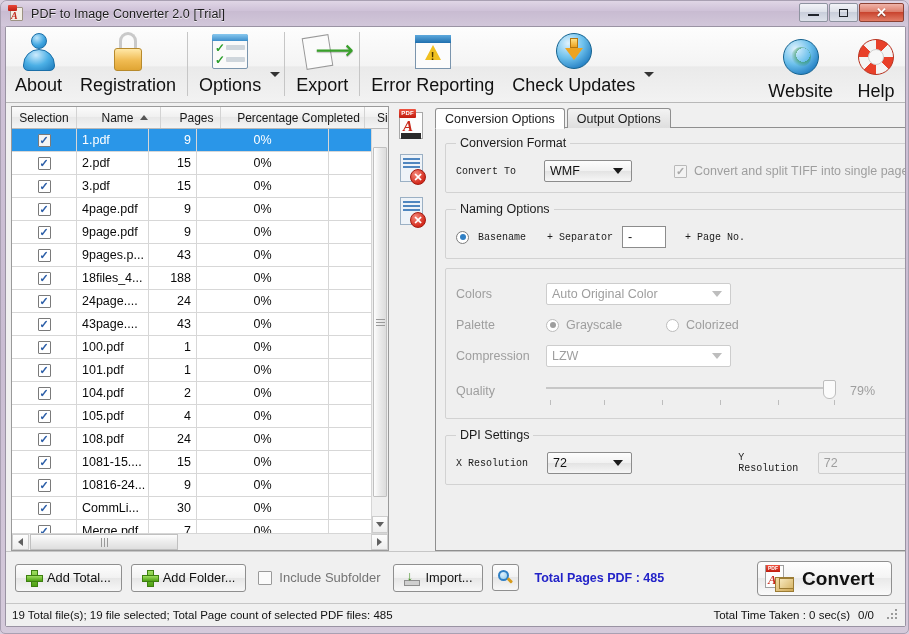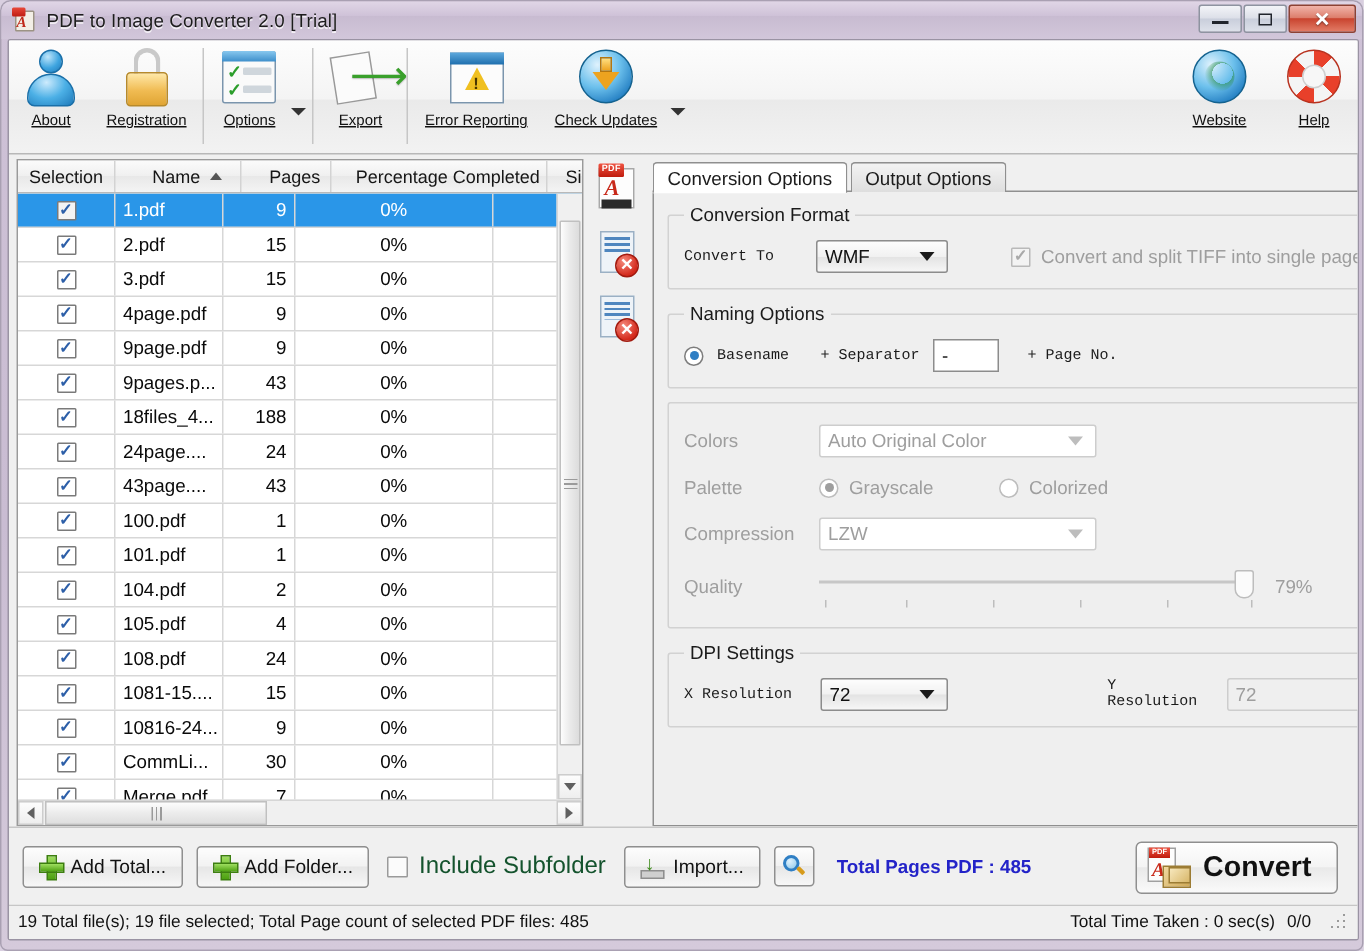--- a/index.html
+++ b/index.html
@@ -75,28 +75,28 @@
     height: 76px; flex: 0 0 76px; position: relative;
     background: linear-gradient(180deg,#fdfdfd 0%, #f4f4f4 52%, #eaeaea 53%, #f2f2f2 100%);
     border-bottom: 1px solid #b8b8b8;
     display: flex; align-items: stretch;
   }
   .tb-item {
     display: flex; flex-direction: column; align-items: center; justify-content: flex-start;
     padding: 4px 9px 0 9px; position: relative; cursor: default;
   }
   .tb-item .glyph { height: 42px; display:flex; align-items:center; justify-content:center; }
-  .tb-item .lbl { font-size: 10px; color: #111; margin-top: 2px; white-space: nowrap; text-decoration: underline;}
+  .tb-item .lbl { font-size: 18px; color: #111; margin-top: 2px; white-space: nowrap;}
   .tb-sep { width: 1px; margin: 5px 2px 6px 2px; background: #c6c6c6; }
   .tb-caret {
     align-self: center; margin: 0 2px 0 0;
     width: 0;height: 0;border-left: 5px solid transparent;border-right: 5px solid transparent;
     border-top: 5px solid #333; position: relative; top: 10px;
   }
-  #ribbon-right { margin-left: auto; display: flex; align-items: flex-start; }
+  #ribbon-right { margin-left: auto; display: flex; align-items: flex-end; }
 
   
   .ic { position: relative; }
   .ic-about { width: 38px; height: 40px; }
   .ic-about .head{position:absolute;left:11px;top:1px;width:16px;height:16px;border-radius:50%;
     background:radial-gradient(circle at 35% 28%,#bfe6fb,#3fa5e0 55%,#1f78b8);border:1px solid #1a6fa8;}
   .ic-about .body{position:absolute;left:3px;top:17px;width:32px;height:22px;border-radius:16px 16px 5px 5px;
     background:radial-gradient(ellipse at 40% 25%,#cdebfd,#4cb0e6 50%,#1d79ba);border:1px solid #1a6fa8;}
 
   .ic-lock { width: 34px; height: 40px; }
@@ -816,21 +816,21 @@
       <div class="btn">
         <span class="plus"></span>
         <span>Add Total...</span>
       </div>
       <div class="btn">
         <span class="plus"></span>
         <span>Add Folder...</span>
       </div>
       <div class="row" style="gap:7px;margin-left:3px;">
         <div class="inc-chk"></div>
-        <div style="font-size:16px;color:#14532d">Include Subfolder</div>
+        <div style="font-size:13px;color:#737373">Include Subfolder</div>
       </div>
       <div class="btn" style="margin-left:3px">
         <span class="impic">
             <span class="tray"></span>
             <span class="ar">↓</span>
           </span>
         <span>Import...</span>
       </div>
       <div class="sqbtn">
         <span class="magn">

